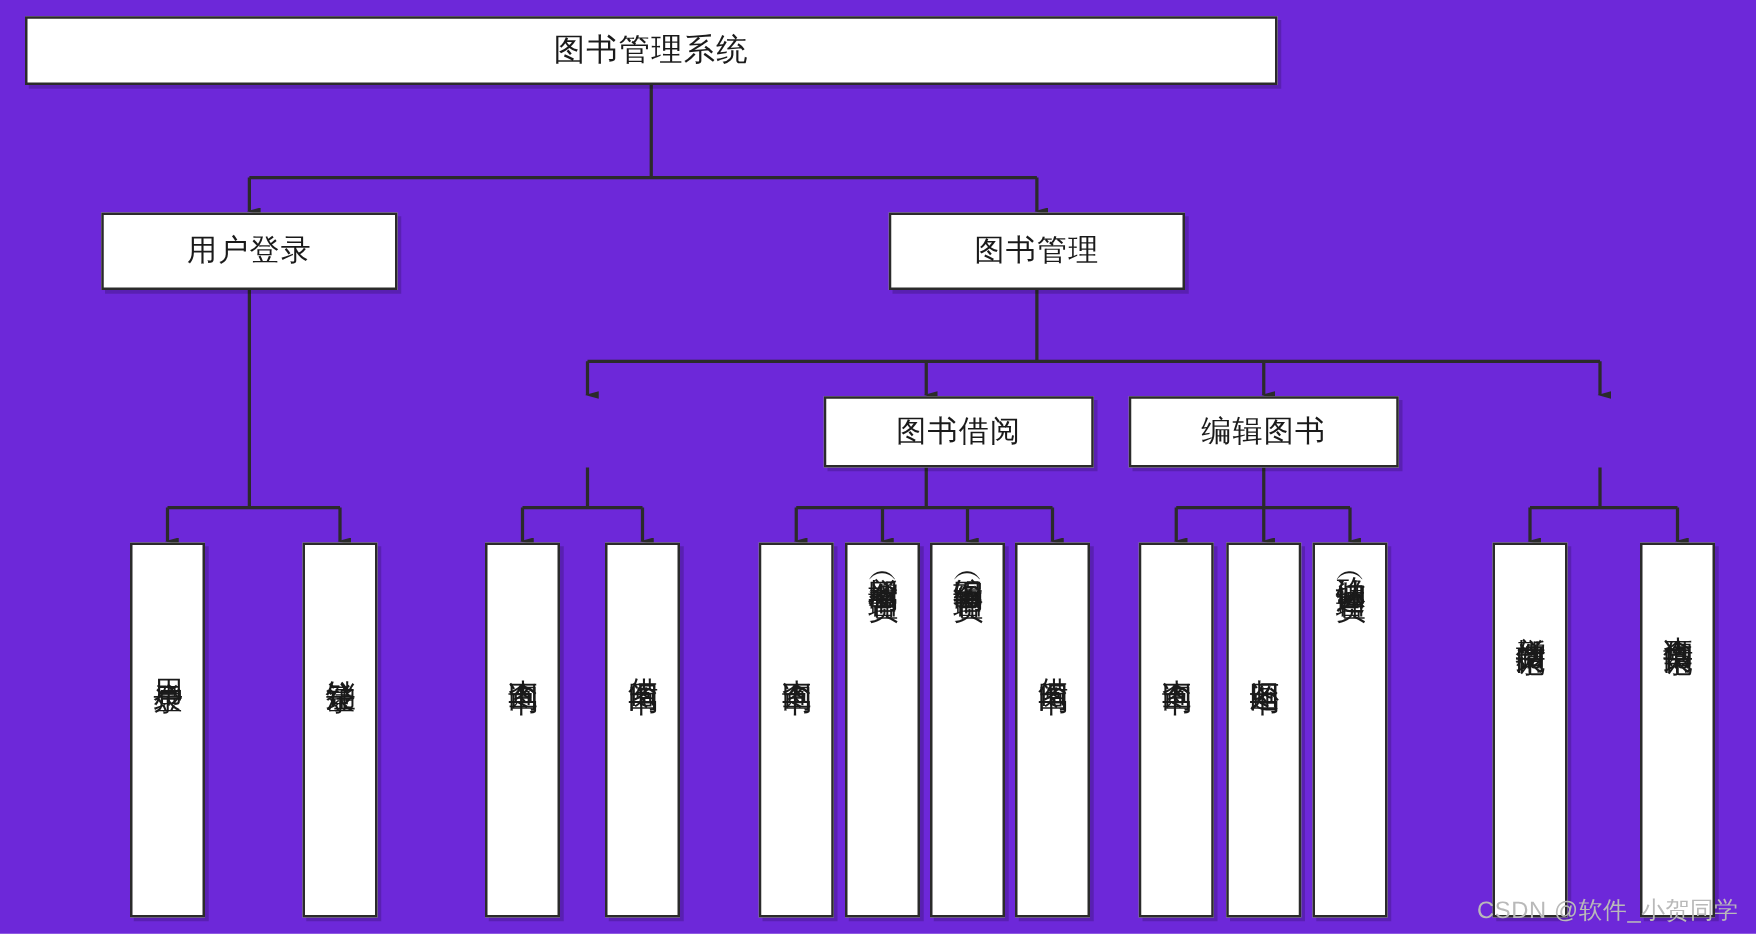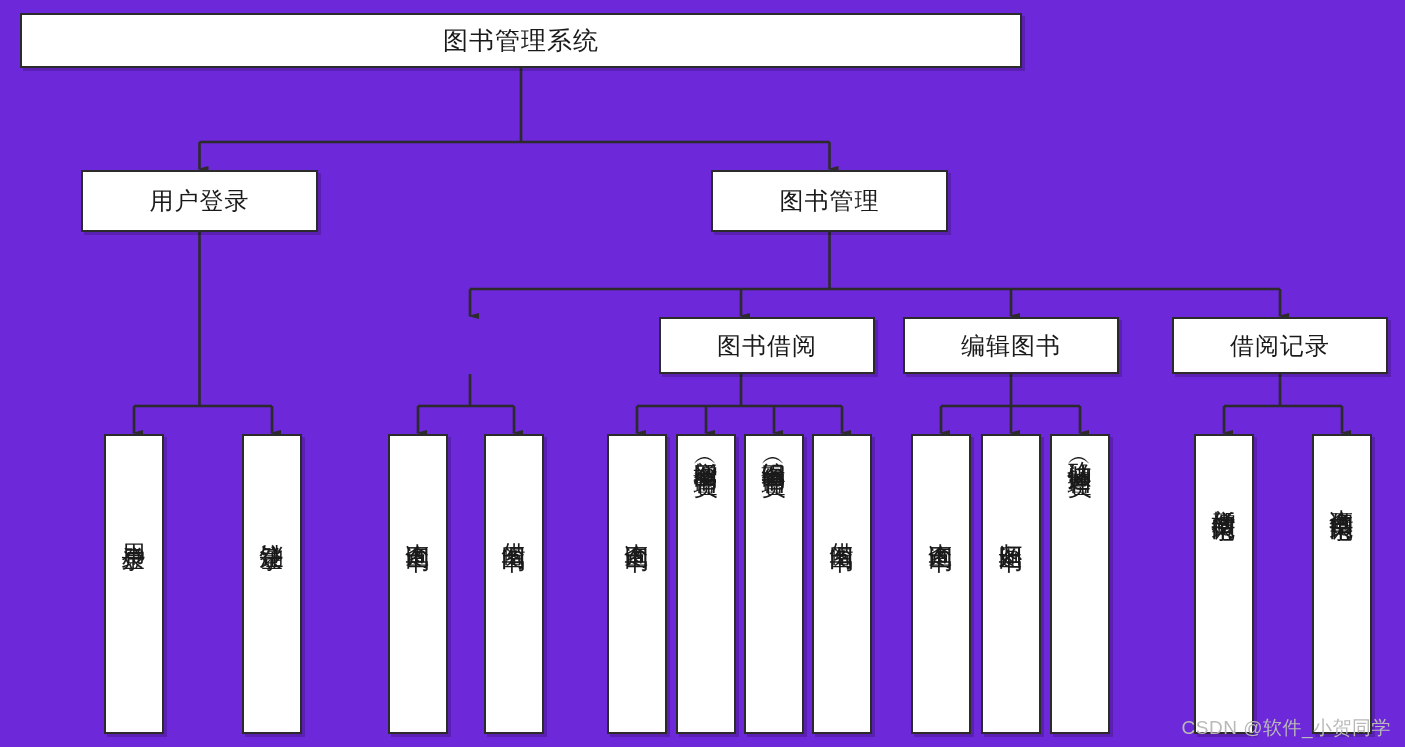--- a/index.html
+++ b/index.html
@@ -142,23 +142,20 @@
   <div class="node horiz" style="left: 711px; top: 170px; width: 237px; height: 62px;">
     <span class="label">图书管理</span>
   </div>
 
   <div class="node horiz" style="left: 621px; top: 317px; width: 216px; height: 57px; margin-left: 38px;">
     <span class="label">图书借阅</span>
   </div>
   <div class="node horiz" style="left: 903px; top: 317px; width: 216px; height: 57px;">
     <span class="label">编辑图书</span>
   </div>
-  <div class="node horiz" style="left: 1172px; top: 317px; width: 216px; height: 57px;">
-    <span class="label">借阅记录</span>
-  </div>
 
   <div class="node vert mid" style="left: 104px; top: 434px; width: 60px; height: 300px;">
     <span class="label">用户登录</span>
   </div>
   <div class="node vert mid" style="left: 242px; top: 434px; width: 60px; height: 300px;">
     <span class="label">注销登录</span>
   </div>
 
   <div class="node vert mid" style="left: 388px; top: 434px; width: 60px; height: 300px;">
     <span class="label">查询图书</span>

